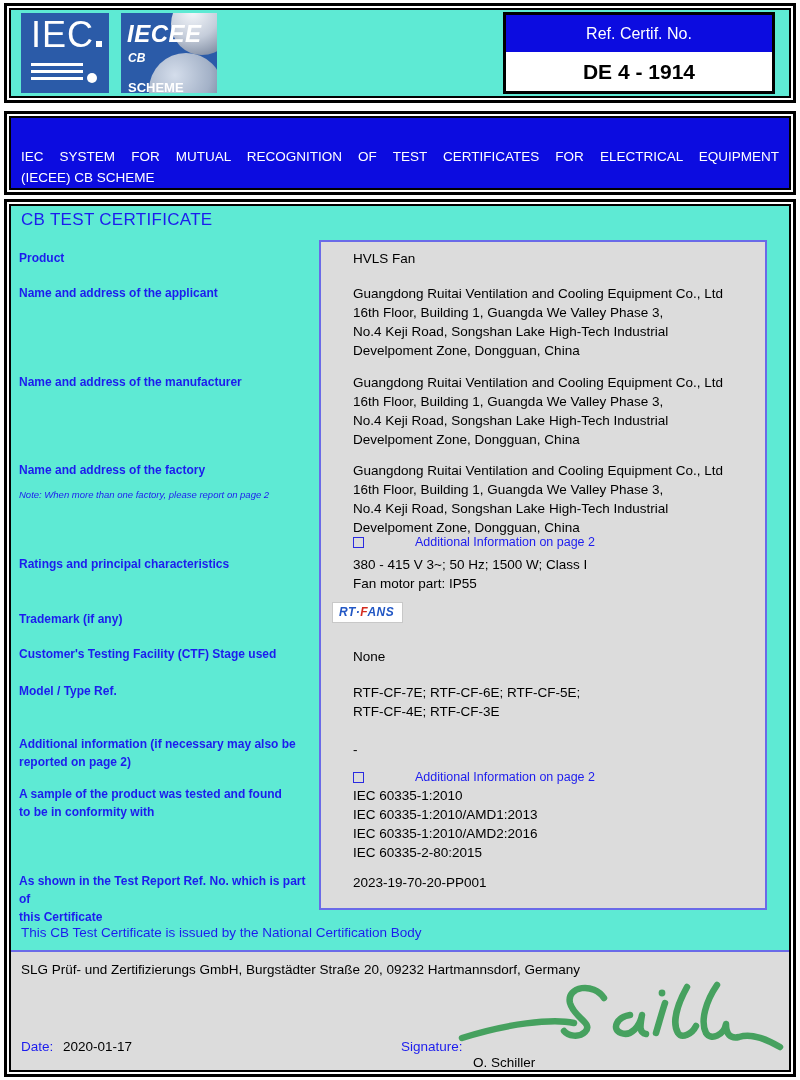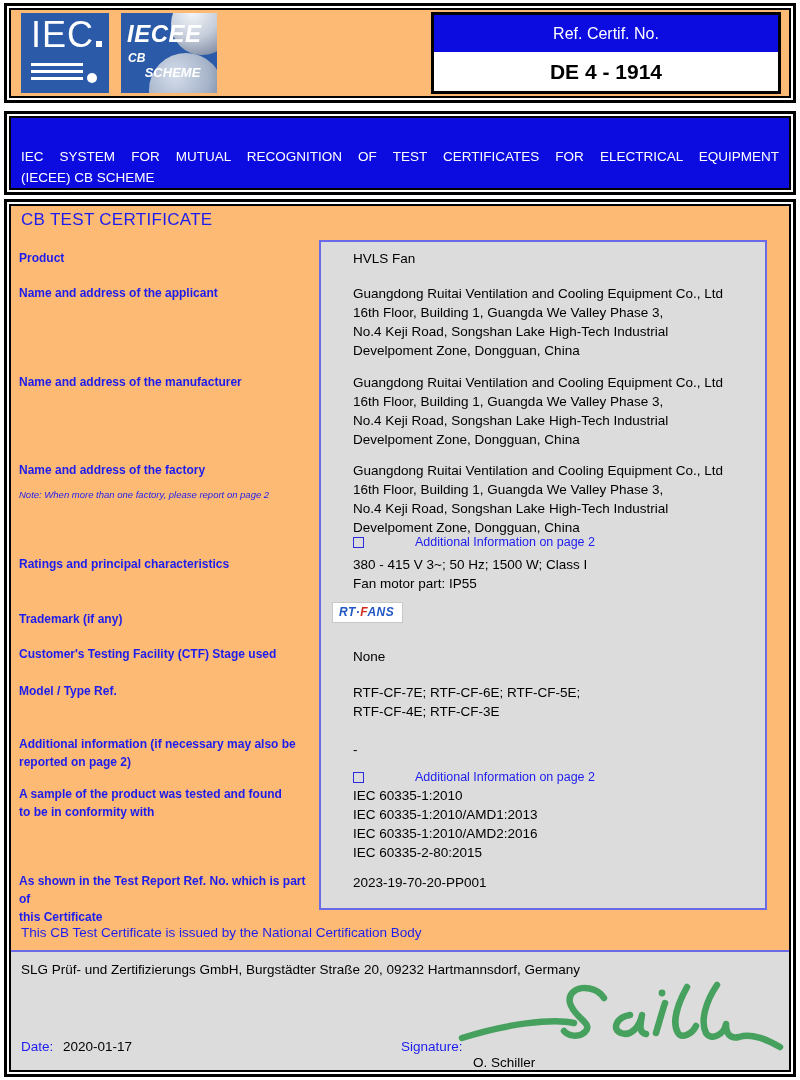--- a/index.html
+++ b/index.html
@@ -2,21 +2,21 @@
 <html><head>
 <meta charset="utf-8">
 <style>
   * { margin:0; padding:0; box-sizing:border-box; }
   html,body { width:800px; height:1080px; background:#ffffff; overflow:hidden;
     font-family:"Liberation Sans","DejaVu Sans",sans-serif; }
   body { padding:3px 4px; }
 
   
   .dframe { border:3px solid #000; padding:2px; background:#fff; }
-  .dframe-inner { border:2px solid #000; position:relative; background:#fdba74; height:100%; }
+  .dframe-inner { border:2px solid #000; position:relative; background:#5eead4; height:100%; }
 
   .frame-top { height:100px; }
   .frame-banner { height:84px; margin-top:8px; }
   .frame-main { height:878px; margin-top:4px; }
 
   
   .iec-logo { position:absolute; left:10px; top:3px; width:88px; height:80px; background:#2b5ba8; }
   .iec-word { color:#fff; font-size:36px; letter-spacing:1px; margin:1px 0 0 10px; }
   .iec-period { display:inline-block; width:6px; height:6px; background:#fff; margin-left:2px; }
   .iec-lines { position:absolute; left:10px; bottom:9px; width:52px; }
@@ -24,23 +24,23 @@
   .iec-ball { position:absolute; right:12px; bottom:10px; width:10px; height:10px; border-radius:50%; background:#fff; }
 
   .iecee-logo { position:absolute; left:110px; top:3px; width:96px; height:80px; background:#2b5ba8; overflow:hidden; }
   .sphere1 { position:absolute; right:-16px; top:-20px; width:62px; height:62px; border-radius:50%;
     background:radial-gradient(circle at 35% 30%, #ffffff, #cdd3dd 45%, #8a94a6 78%, #6b7689); opacity:.95; }
   .sphere2 { position:absolute; right:-6px; bottom:-34px; width:74px; height:74px; border-radius:50%;
     background:radial-gradient(circle at 35% 30%, #f2f4f7, #b9c1cd 50%, #7c8799 80%); opacity:.85; }
   .iecee-word { position:relative; z-index:2; color:#fff; font-style:italic; font-weight:700;
     font-size:24px; margin:7px 0 0 6px; letter-spacing:.5px; }
   .iecee-cb { position:relative; z-index:2; color:#fff; font-style:italic; font-weight:700; font-size:12px; margin:3px 0 0 7px; }
-  .iecee-scheme { position:relative; z-index:2; color:#fff; font-style:italic; font-weight:700; font-size:13px; margin:0 0 0 7px;text-align:center; }
-
-  .ref-box { position:absolute; right:8px; top:2px; width:350px; height:82px; border:3px solid #000; background:#fff; }
+  .iecee-scheme { position:relative; z-index:2; color:#fff; font-weight:700; font-size:13px; margin:15px 0 0 7px; }
+
+  .ref-box { position:absolute; right:14px; top:2px; width:272px; height:82px; border:3px solid #000; background:#fff; }
   .ref-head { height:37px; background:#0c0ce0; color:#fff; display:flex; align-items:center; justify-content:center; font-size:16px; }
   .ref-num { height:39px; display:flex; align-items:center; justify-content:center; font-size:21px; font-weight:700; color:#000;text-align:center; }
 
   
   .banner-fill { position:absolute; inset:0; background:#0c0ce0; color:#fff; padding:28px 10px; }
   .banner-line1 { font-size:13.5px; text-align:justify; text-align-last:justify; line-height:21px; }
   .banner-line2 { font-size:13.5px; line-height:21px; }
 
   
   .main-inner { height:100%; }

